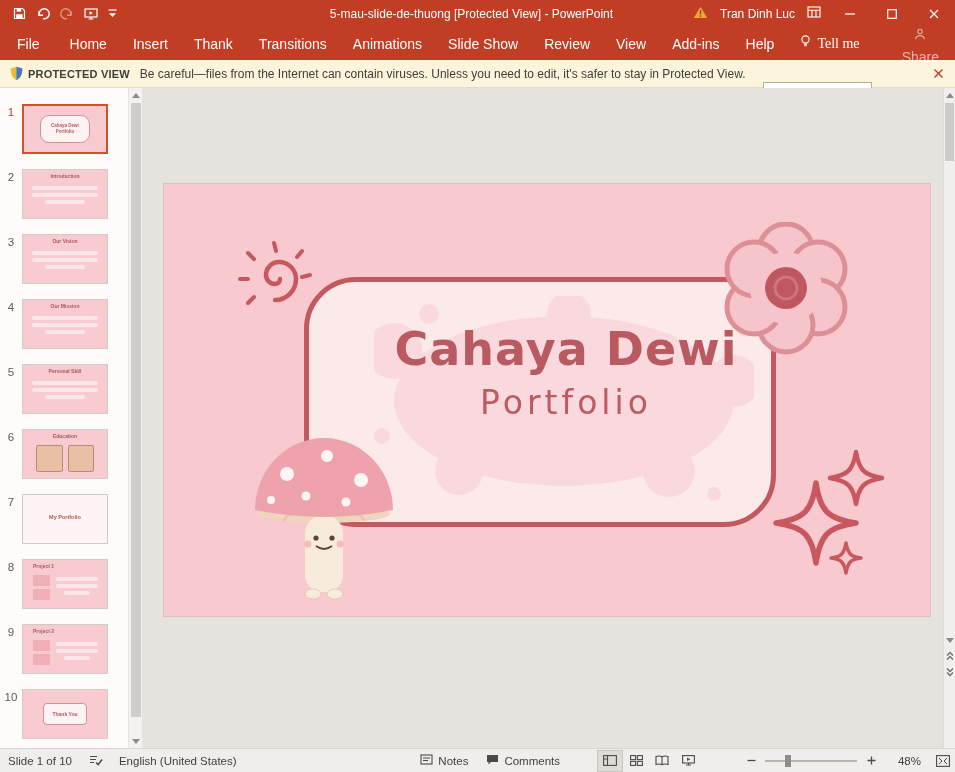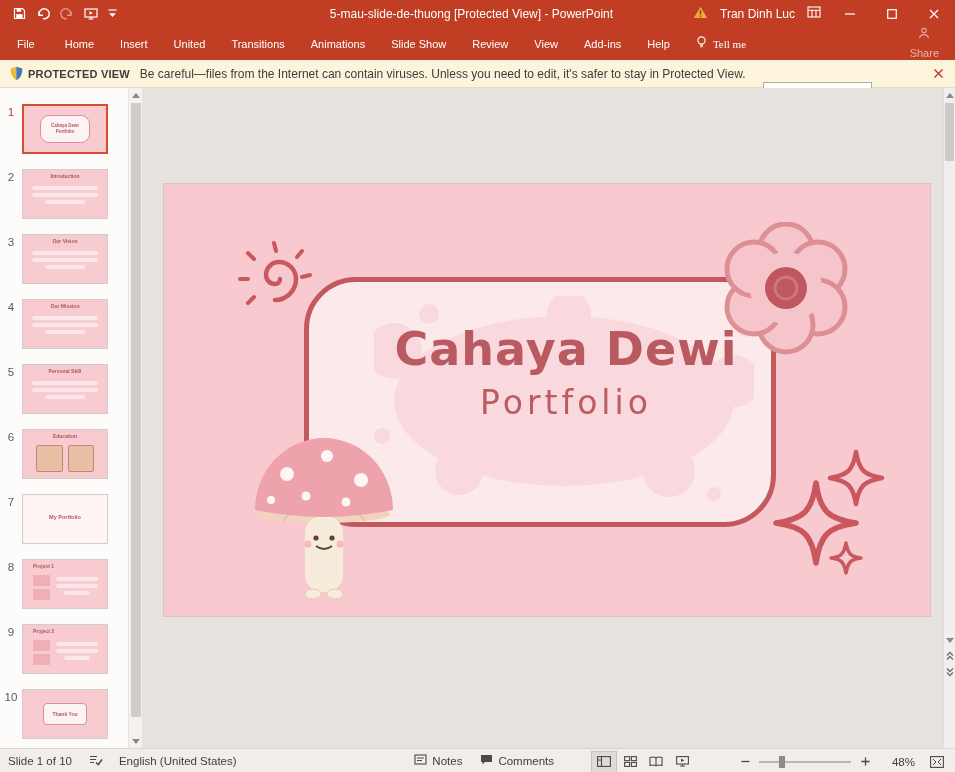--- a/index.html
+++ b/index.html
@@ -10,21 +10,21 @@
   .titlebar{height:27px;background:#C13D23;display:flex;align-items:center;color:#fff;position:relative;}
   .qat{display:flex;align-items:center;gap:10px;padding-left:13px;z-index:2;}
   .qat .ic{display:flex;align-items:center;}
   .dim{opacity:.45;}
   .win-title{position:absolute;left:0;right:12px;text-align:center;font-size:12px;pointer-events:none;}
   .account{margin-left:auto;display:flex;align-items:center;gap:12px;font-size:12px;z-index:2;padding-right:8px;}
   .win-controls{display:flex;z-index:2;}
   .win-btn{width:42px;height:27px;display:flex;align-items:center;justify-content:center;}
 
   
-  .ribbon{height:33px;background:#C13D23;display:flex;align-items:center;color:#fff;font-size:11px;}
+  .ribbon{height:33px;background:#C13D23;display:flex;align-items:center;color:#fff;font-size:14px;}
   .tab{padding:0 13px;height:33px;display:flex;align-items:center;cursor:default;}
   .tab.file{padding:0 17px;}
   .tellme{display:flex;align-items:center;gap:6px;padding:0 13px;height:33px;font-family:Liberation Serif, serif;}
   .share{margin-left:auto;display:flex;align-items:center;gap:6px;padding:0 16px;color:rgba(255,255,255,.6);height:33px;flex-direction:column;}
 
   
   .banner{height:28px;background:#FCF5DC;display:flex;align-items:center;font-size:12px;color:#3D3D3D;border-bottom:1px solid #E2DCC4;}
   .banner .shield{margin-left:10px;display:flex;}
   .pv-label{font-weight:bold;font-size:11px;margin-left:5px;letter-spacing:.2px;color:#3D3D3D;white-space:nowrap;}
   .pv-msg{margin-left:10px;white-space:nowrap;}
@@ -74,21 +74,21 @@
   .slide-subtitle{font-family:"DejaVu Sans",sans-serif;font-size:33px;color:#BC5C61;letter-spacing:4px;margin-top:7px;}
 
   
   .v-scroll{width:12px;background:#F1EFED;position:relative;border-left:1px solid #DEDBD8;}
   .v-thumb{position:absolute;top:15px;left:1px;width:9px;height:58px;background:#CDCAC7;}
   .sb-cluster{position:absolute;left:0;width:100%;}
 
   
   .statusbar{height:24px;background:#F0EDEA;border-top:1px solid #D9D6D2;display:flex;align-items:center;font-size:11.5px;color:#3F3F3F;}
   .sb-left{display:flex;align-items:center;gap:16px;padding-left:8px;}
-  .sb-right{margin-left:auto;display:flex;align-items:flex-end;padding-right:6px;}
+  .sb-right{margin-left:auto;display:flex;align-items:center;}
   .sbtn{display:flex;align-items:center;gap:5px;padding:0 9px;height:24px;}
   .view-btns{display:flex;margin-left:28px;}
   .view-btn{width:26px;height:22px;display:flex;align-items:center;justify-content:center;}
   .view-btn.active{background:#DFDBD6;border:1px solid #C9C5C0;}
   .zoom-group{display:flex;align-items:center;margin-left:40px;}
   .zoom-btn{width:20px;height:22px;display:flex;align-items:center;justify-content:center;}
   .zoom-track{width:92px;height:2px;background:#B9B6B2;position:relative;margin:0 4px;}
   .zoom-thumb{position:absolute;left:20px;top:-5px;width:6px;height:12px;background:#8F8C88;}
   .zoom-pct{width:36px;text-align:right;margin-left:4px;}
   .fit-btn{margin-left:10px;display:flex;align-items:center;justify-content:center;width:24px;height:22px;}
@@ -164,21 +164,21 @@
           <path d="M1 1l8 8M9 1l-8 8" stroke="#fff" stroke-width="1.2"></path>
         </svg>
     </span>
   </div>
 </div>
 
 <div class="ribbon">
   <span class="tab file">File</span>
   <span class="tab">Home</span>
   <span class="tab">Insert</span>
-  <span class="tab">United</span>
+  <span class="tab">Thank</span>
   <span class="tab">Transitions</span>
   <span class="tab">Animations</span>
   <span class="tab">Slide Show</span>
   <span class="tab">Review</span>
   <span class="tab">View</span>
   <span class="tab">Add-ins</span>
   <span class="tab">Help</span>
   <span class="tellme">
     <span>
       <svg width="11" height="13" viewBox="0 0 11 13">

